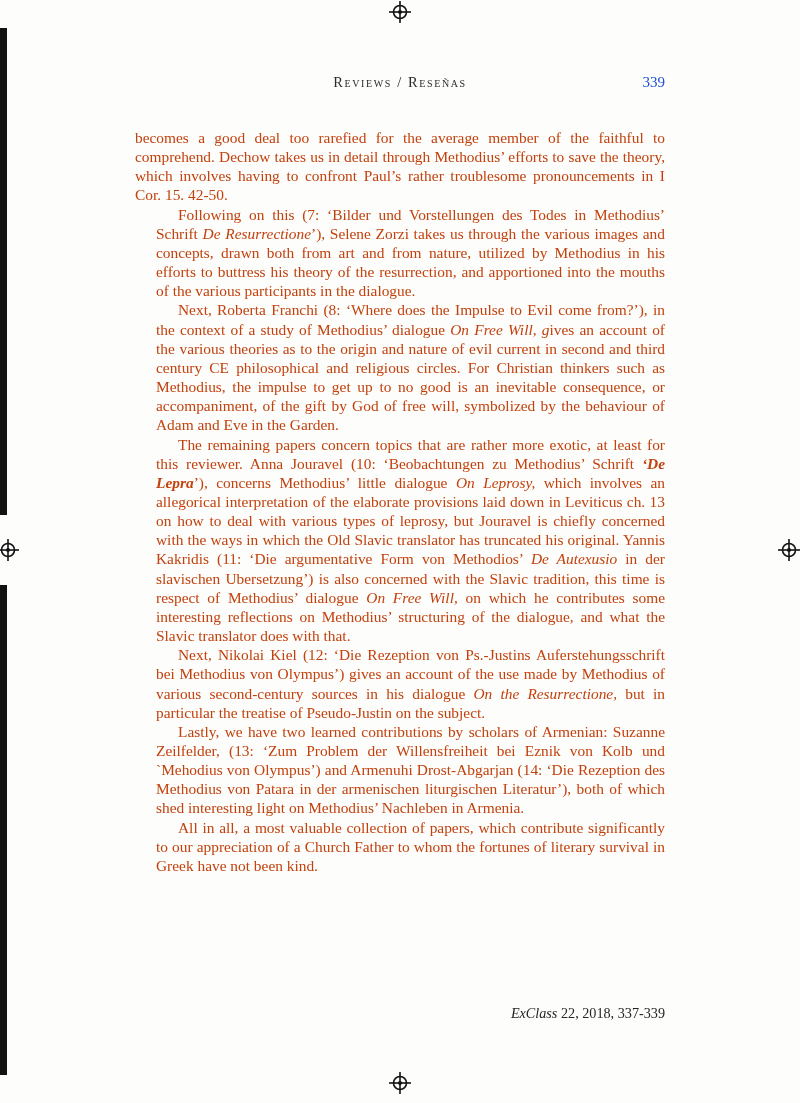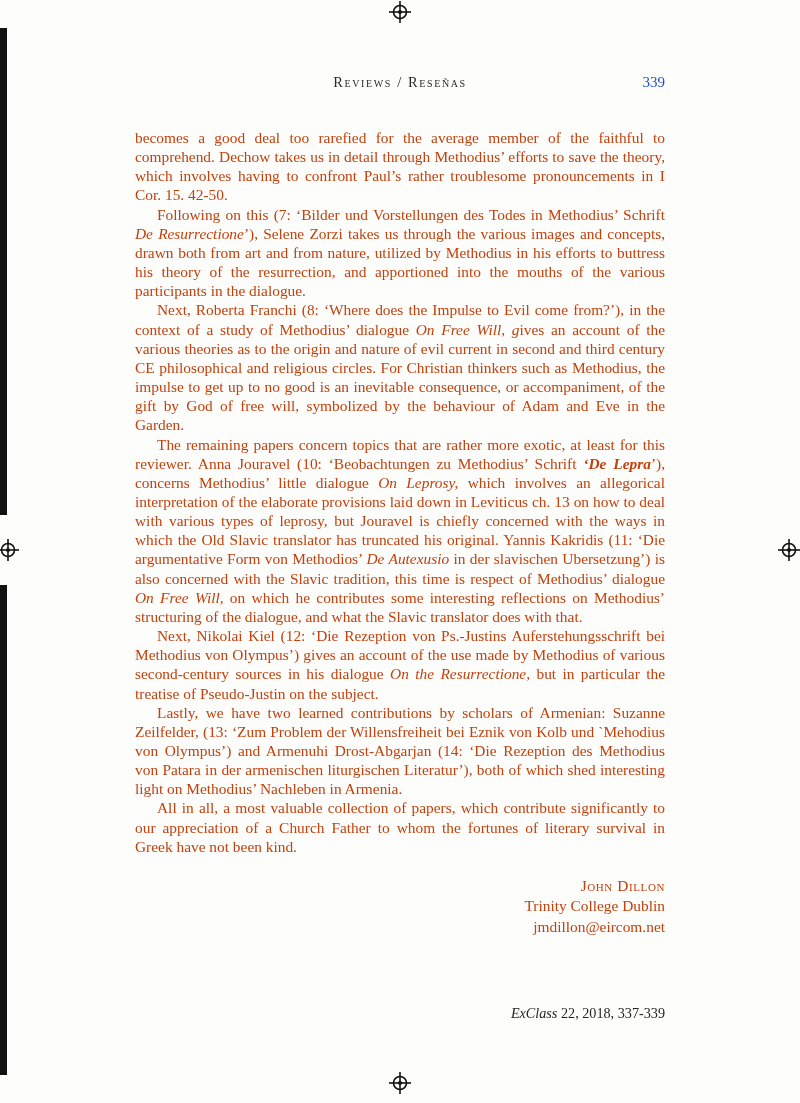--- a/index.html
+++ b/index.html
@@ -61,21 +61,21 @@
     position: absolute;
     left: 135px;
     width: 530px;
     top: 128px;
     font-size: 15.4px;
     line-height: 19.15px;
     text-align: justify;
     color: #c2410c;
   }
   .body-text p { margin: 0; }
-  .body-text p.indent { text-indent: 22px; }
+  .body-text p.indent { text-indent: 22px; margin-left: 21px; }
   .it { font-style: italic; }
   .bd { font-weight: bold; }
 
   .signature {
     margin-top: 20px;
     text-align: right;
     font-size: 15.4px;
     line-height: 20.5px;
   }
   .sig-name { font-variant: small-caps; letter-spacing: 0.6px; }
@@ -129,24 +129,19 @@
 
   <div class="body-text">
 
     <p><span>becomes a good deal too rarefied for the average member of the faithful to comprehend. Dechow takes us in detail through Methodius’ efforts to save the theory, which involves having to confront Paul’s rather troublesome pronouncements in I Cor. 15. 42-50.</span></p>
       <p class="indent"><span>Following on this (7: ‘Bilder und Vorstellungen des Todes in Methodius’ Schrift </span><span class="it">De Resurrectione</span><span>’), Selene Zorzi takes us through the various images and concepts, drawn both from art and from nature, utilized by Methodius in his efforts to buttress his theory of the resurrection, and apportioned into the mouths of the various participants in the dialogue.</span></p>
       <p class="indent"><span>Next, Roberta Franchi (8: ‘Where does the Impulse to Evil come from?’), in the context of a study of Methodius’ dialogue </span><span class="it">On Free Will, g</span><span>ives an account of the various theories as to the origin and nature of evil current in second and third century CE philosophical and religious circles. For Christian thinkers such as Methodius, the impulse to get up to no good is an inevitable consequence, or accompaniment, of the gift by God of free will, symbolized by the behaviour of Adam and Eve in the Garden.</span></p>
       <p class="indent"><span>The remaining papers concern topics that are rather more exotic, at least for this reviewer.  Anna Jouravel (10: ‘Beobachtungen zu Methodius’ Schrift </span><span class="it bd">‘De Lepra</span><span>’), concerns Methodius’ little dialogue </span><span class="it">On Leprosy,</span><span> which involves an allegorical interpretation of the elaborate provisions laid down in Leviticus ch. 13 on how to deal with various types of leprosy, but Jouravel is chiefly concerned with the ways in which the Old Slavic translator has truncated his original. Yannis Kakridis (11: ‘Die argumentative Form  von Methodios’ </span><span class="it">De Autexusio</span><span> in der slavischen Ubersetzung’) is also concerned with the Slavic tradition, this time is respect of Methodius’ dialogue </span><span class="it">On Free Will,</span><span> on which he contributes some interesting reflections on Methodius’ structuring of the dialogue, and what the Slavic translator does with that.</span></p>
       <p class="indent"><span>Next, Nikolai Kiel (12: ‘Die Rezeption von Ps.-Justins Auferstehungsschrift bei Methodius von Olympus’) gives an account of the use made by Methodius of various second-century sources in his dialogue </span><span class="it">On the Resurrectione,</span><span> but in particular the treatise of Pseudo-Justin on the subject.</span></p>
       <p class="indent"><span>Lastly, we have two learned contributions by scholars of Armenian: Suzanne Zeilfelder, (13: ‘Zum Problem der Willensfreiheit bei Eznik von Kolb und `Mehodius von Olympus’) and Armenuhi Drost-Abgarjan (14: ‘Die Rezeption des Methodius von Patara in der armenischen liturgischen Literatur’), both of which shed interesting light on Methodius’ Nachleben in Armenia.</span></p>
       <p class="indent"><span>All in all, a most valuable collection of papers, which contribute significantly to our appreciation of a Church Father to whom the fortunes of literary survival in Greek have not been kind.</span></p>
-      <div class="signature" id="sig-block">
-      <div class="sig-name">John Dillon</div>
-      <div>Trinity College Dublin</div>
-      <div>jmdillon@eircom.net</div>
-    </div>
   </div>
 
   <div class="footer-citation">
     <span class="it">ExClass</span><span> 22, 2018, 337-339</span>
   </div>
 
 </div>
 
 </body></html>

